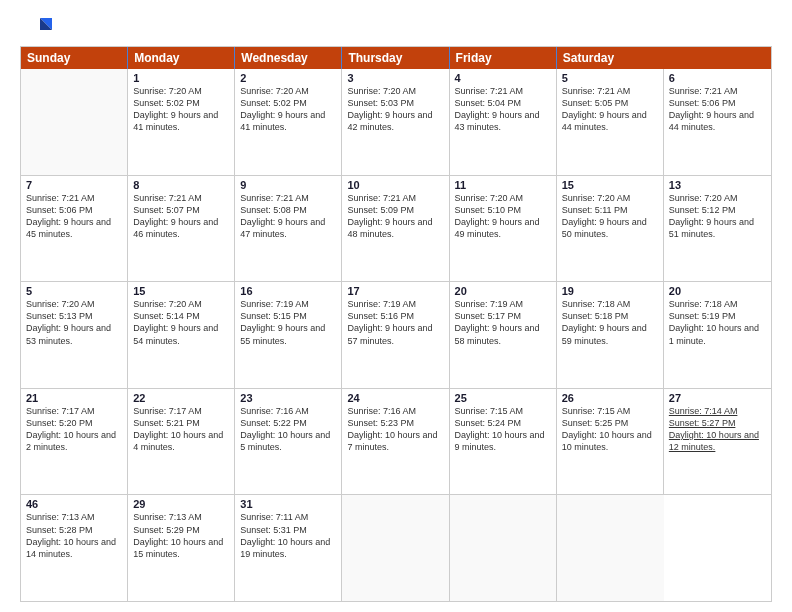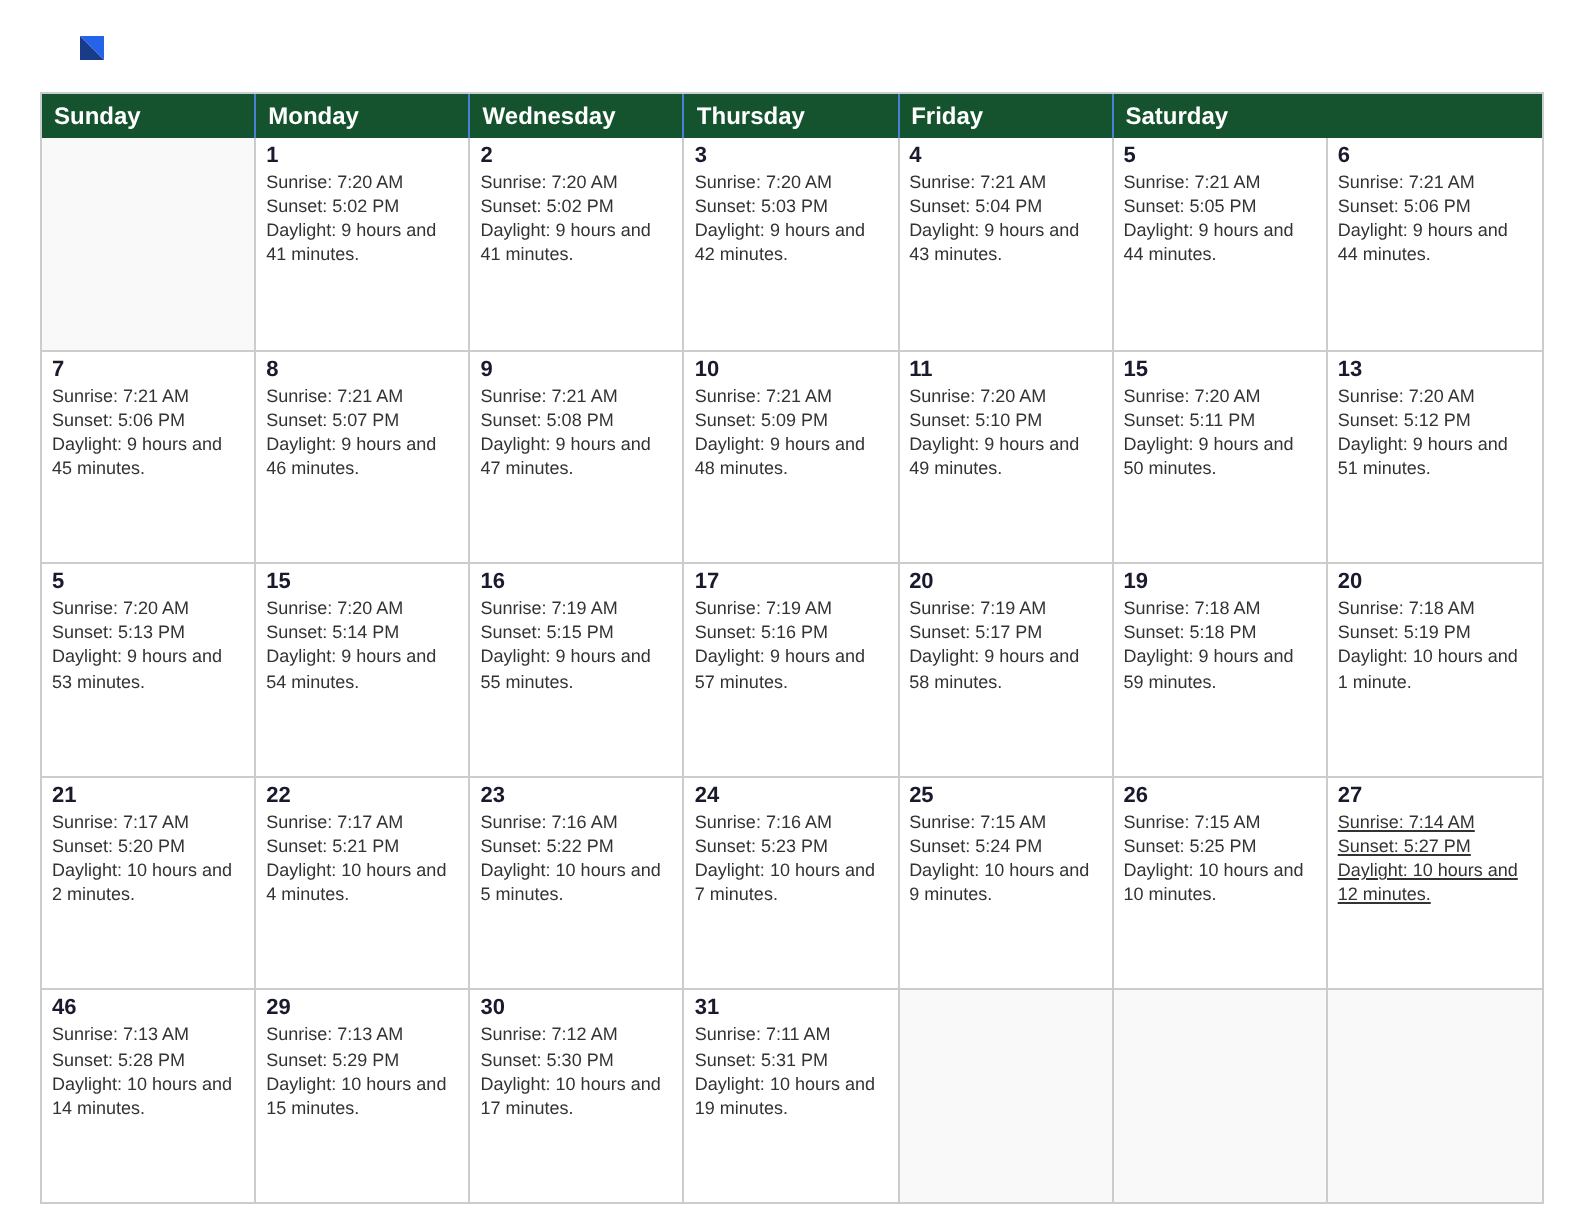--- a/index.html
+++ b/index.html
@@ -48,21 +48,21 @@
     }
     .calendar {
       flex: 1;
       display: flex;
       flex-direction: column;
       border: 1px solid #ccc;
     }
     .cal-header {
       display: grid;
       grid-template-columns: repeat(7, 1fr);
-      background: #14532d;
+      background: #c2410c;
     }
     .cal-header-cell {
       color: #fff;
       font-size: 12px;
       font-weight: bold;
       padding: 4px 6px;
       border-right: 1px solid #4a7fd4;
       text-align: left;
     }
     .cal-header-cell:last-child { border-right: none; }
@@ -312,26 +312,20 @@
 Sunset: 5:28 PM
 Daylight: 10 hours and 14 minutes.</div>
           </div>
           <div class="cal-cell">
             <span class="day-num">29</span>
             <div class="day-info" style="white-space: pre-line;">Sunrise: 7:13 AM
 Sunset: 5:29 PM
 Daylight: 10 hours and 15 minutes.</div>
           </div>
           <div class="cal-cell">
-            <span class="day-num">30</span>
-            <div class="day-info" style="white-space: pre-line;">Sunrise: 7:12 AM
-Sunset: 5:30 PM
-Daylight: 10 hours and 17 minutes.</div>
-          </div>
-          <div class="cal-cell">
             <span class="day-num">31</span>
             <div class="day-info" style="white-space: pre-line;">Sunrise: 7:11 AM
 Sunset: 5:31 PM
 Daylight: 10 hours and 19 minutes.</div>
           </div>
           <div class="cal-cell empty"></div>
           <div class="cal-cell empty"></div>
           <div class="cal-cell empty"></div>
         </div>
       </div>

